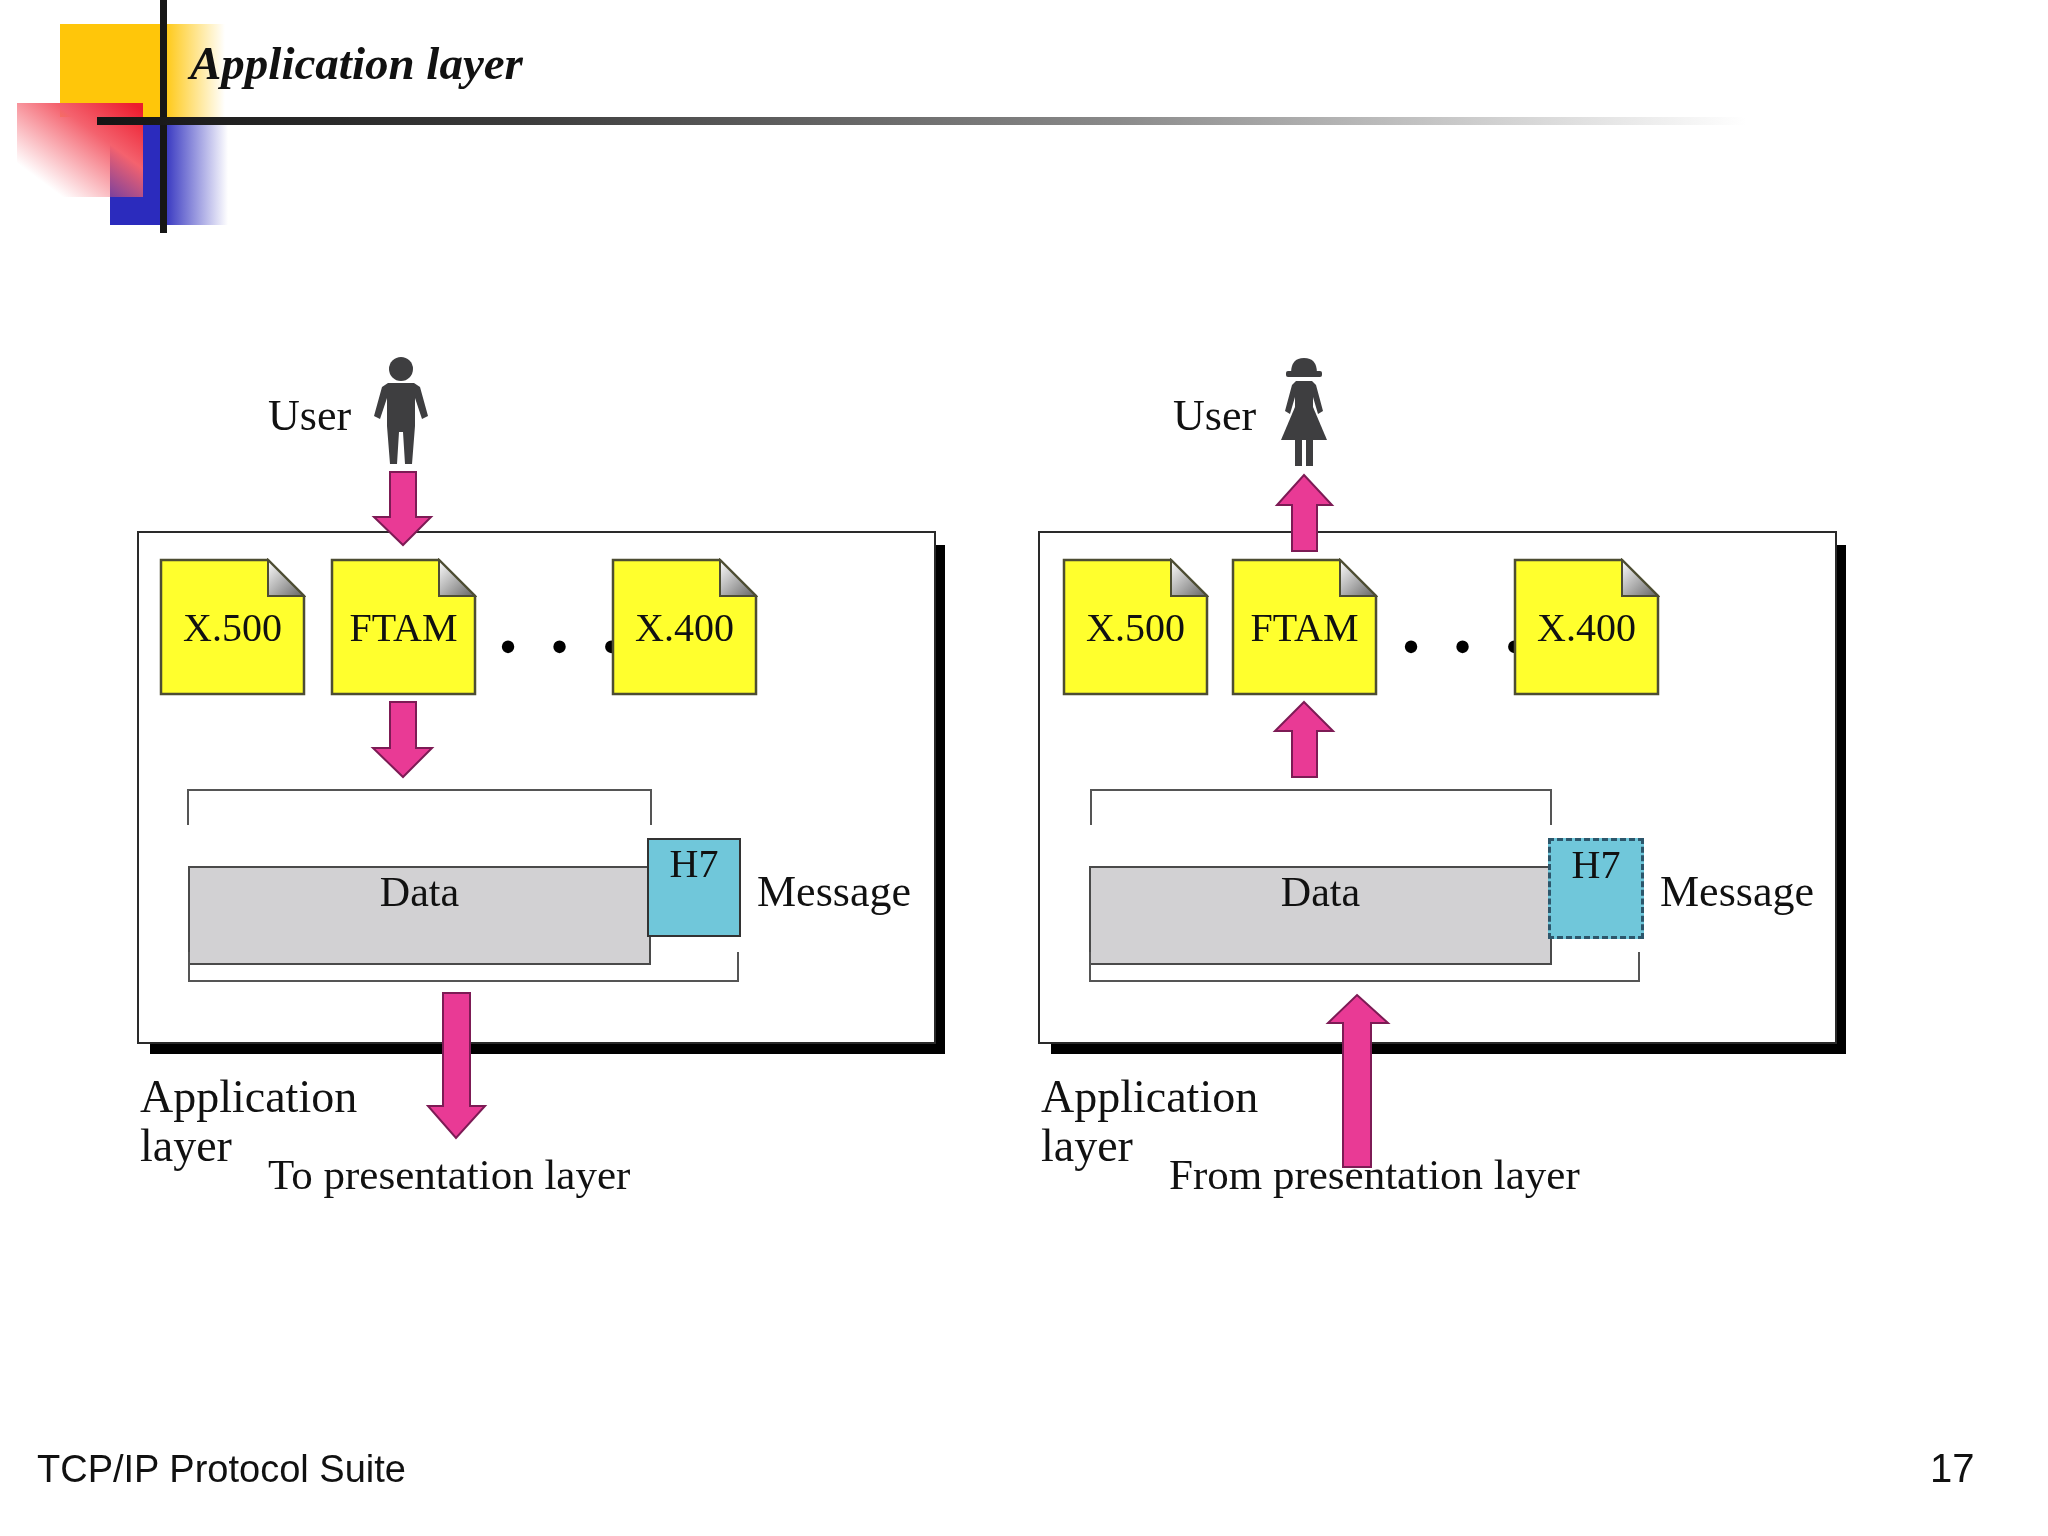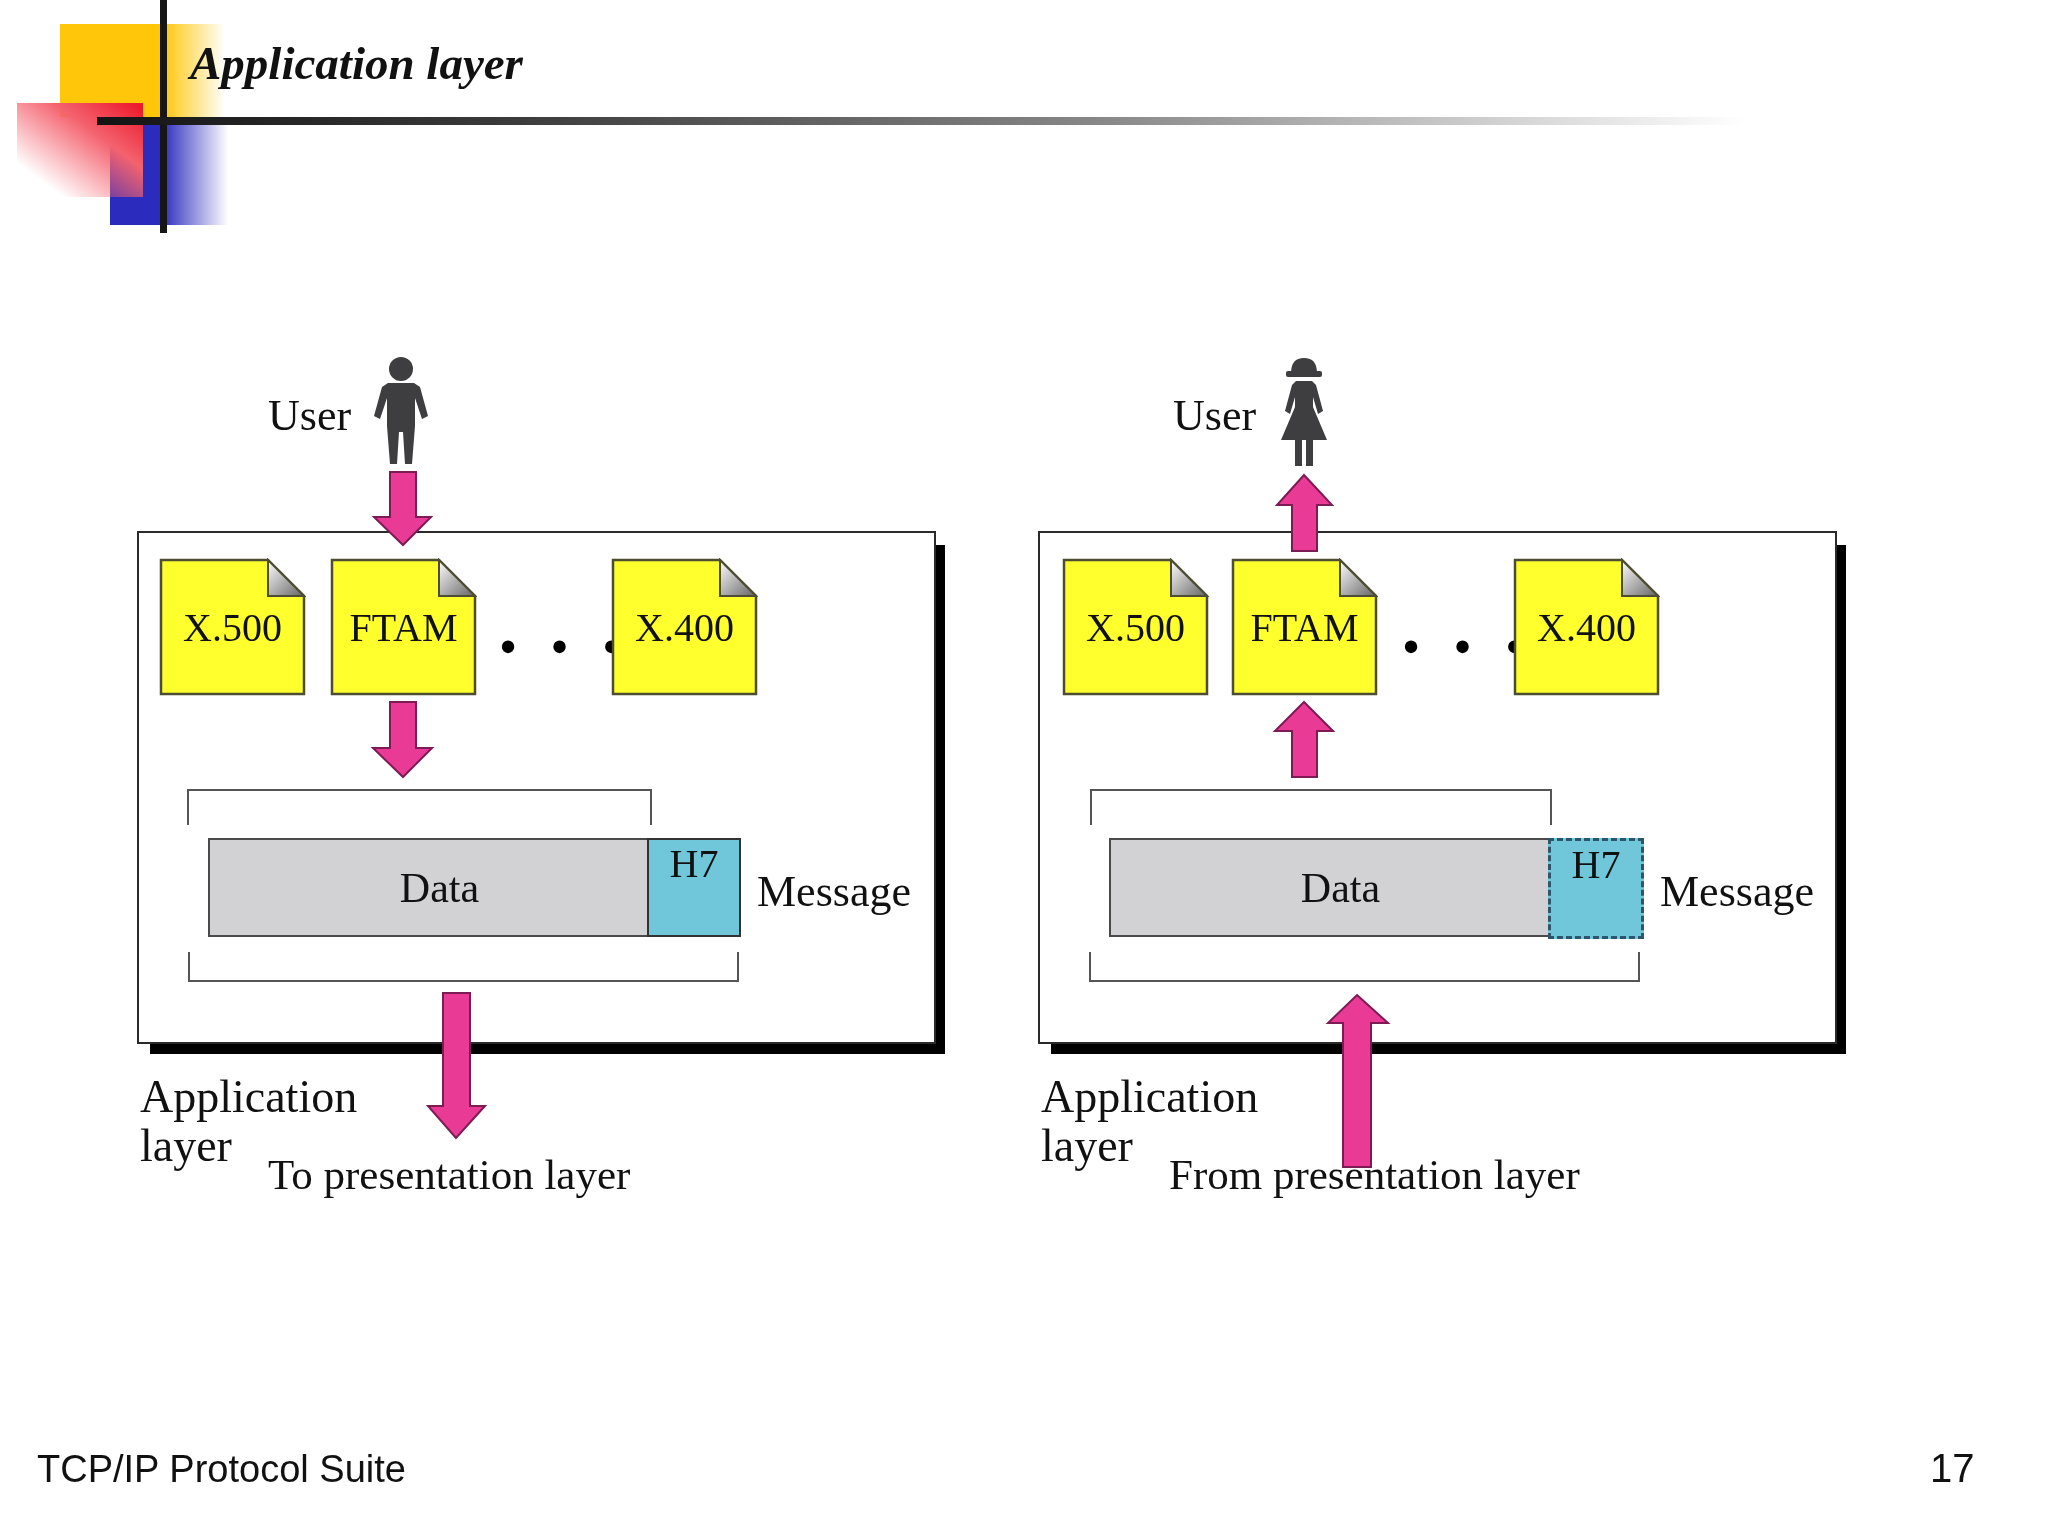--- a/index.html
+++ b/index.html
@@ -33,23 +33,23 @@
   .doc .doc-label{position:absolute;left:0;top:0;width:73%;height:100%;
     display:flex;align-items:center;justify-content:center;font-size:40px;width:100%;}
 
   .dots{position:absolute;font-size:46px;font-weight:bold;letter-spacing:12px;color:#000;}
 
   
   .bracket-top{border-top:2px solid #555;border-left:2px solid #555;border-right:2px solid #555;}
   .bracket-bottom{border-bottom:2px solid #555;border-left:2px solid #555;border-right:2px solid #555;}
 
   
-  .data-bar{top:838px;width:459px;height:95px;background:var(--data_gray);
-    border:2px solid #4a4a4a;display:flex;align-items:center;justify-content:center;
-    font-size:42px;z-index:3;margin-left:20px;}
+  .data-bar{top:866px;width:459px;height:95px;background:var(--data_gray);
+    border:2px solid #4a4a4a;display:flex;justify-content:center;
+    font-size:42px;z-index:3;}
   .h7-box{top:838px;width:90px;height:95px;background:var(--h7_cyan);
     display:flex;align-items:flex-start;justify-content:center;font-size:40px;z-index:3;}
   .h7-solid{border:2px solid #333;}
   .h7-dashed{border:3px dashed #2c566b;}
   .msg-label{top:866px;font-size:44px;}
 
   .user-label{top:390px;font-size:44px;}
   .layer-label{top:1072px;font-size:46px;line-height:49px;}
   .flow-label{top:1150px;font-size:43px;}
 

